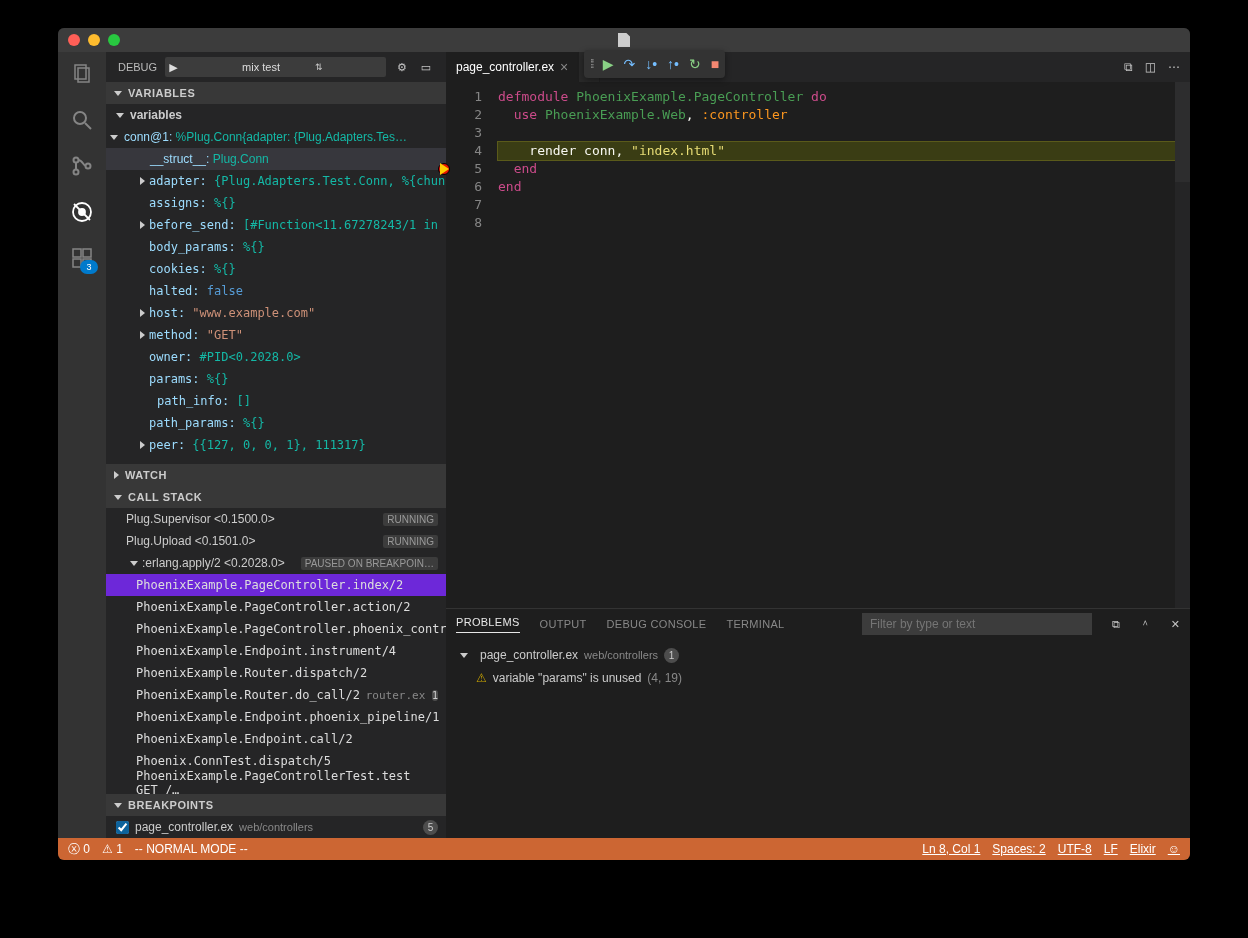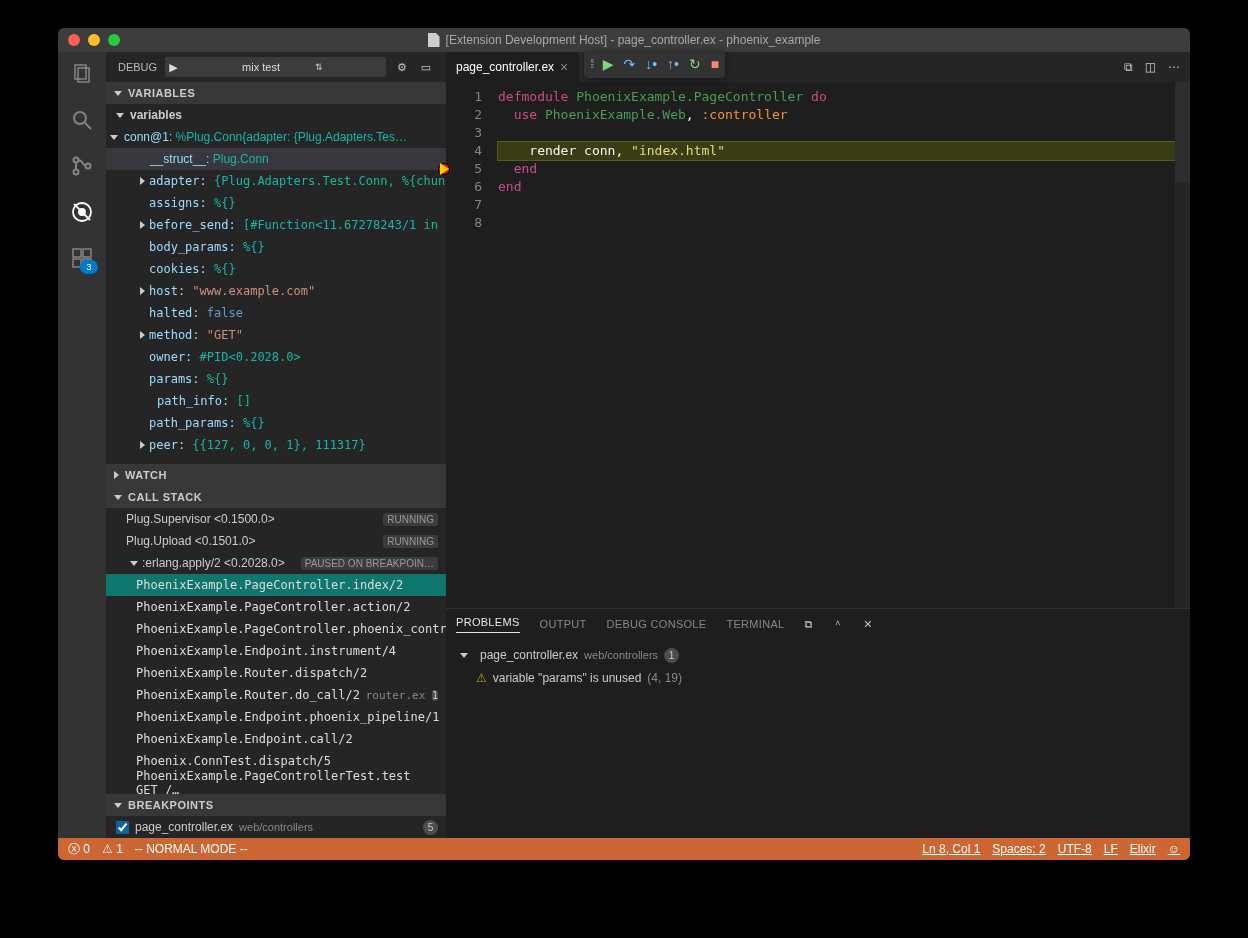--- a/index.html
+++ b/index.html
@@ -110,21 +110,21 @@
 .var-row .key { color: #9cdcfe; }
 .var-row .bool { color: #569cd6; }
 .var-row .str { color: #ce9178; }
 .var-row .plain { color: #14b8a6; }
 .cs-row {
   height: 22px; display: flex; align-items: center; padding-left: 20px;
   font-family: -apple-system, Arial; font-size: 12px; color: #ccc;
   justify-content: space-between; padding-right: 8px;
 }
 .cs-row.nested { padding-left: 30px; font-family: Menlo, Consolas, monospace; font-size: 12px; color: #ddd;}
-.cs-row.hl { background: #0f766e; }
+.cs-row.hl { background: #6d28d9; }
 .cs-row .right { color: #888; font-size: 11px; }
 .status-tag { background: #3c3c3c; color: #999; font-size: 10px; padding: 1px 4px; border-radius: 2px; text-transform: uppercase;}
 .count-tag { background: #4d4d4d; color: #ccc; font-size: 10px; width: 15px; height: 15px; border-radius: 8px; text-align: center; line-height: 15px;}
 
 .bp-row {
   height: 22px; display: flex; align-items: center; padding-left: 10px;
   font-size: 12px; gap: 6px; padding-right: 8px;
 }
 .bp-row input { accent-color: #0e639c; }
 .bp-row .path { color: #888; font-size: 11px; }
@@ -241,21 +241,20 @@
 <div class="window">
 
   <div class="titlebar">
     <div class="traffic">
       <div class="light red"></div>
       <div class="light yellow"></div>
       <div class="light green"></div>
     </div>
     <div class="titlebar-title">
       <span class="file-icon"></span>
-      <span>[Extension Development Host] - page_controller.ex - phoenix_example</span>
     </div>
   </div>
 
   <div class="win-body">
 
     <div class="activitybar">
       <div class="ab-icon">
         <svg viewBox="0 0 24 24" fill="none" stroke="currentColor" stroke-width="1.5">
             <rect x="5" y="3" width="11" height="14"></rect>
             <rect x="8" y="6" width="11" height="14"></rect>
@@ -319,22 +318,22 @@
       </div>
       <div class="var-row hi" style="padding-left:44px">
         <span class="key">__struct__:</span>&nbsp;<span class="plain">Plug.Conn</span>
       </div>
       <div class="vars" id="vars-list">
           <div class="var-row" style="padding-left: 34px;"><span class="twisty closed" style="margin:0 4px 0 0"></span><span class="key">adapter:</span>&nbsp;<span class="plain">{Plug.Adapters.Test.Conn, %{chunks:…</span></div>
           <div class="var-row" style="padding-left: 34px;"><span style="display:inline-block;width:9px"></span><span class="key">assigns:</span>&nbsp;<span class="plain">%{}</span></div>
           <div class="var-row" style="padding-left: 34px;"><span class="twisty closed" style="margin:0 4px 0 0"></span><span class="key">before_send:</span>&nbsp;<span class="plain">[#Function&lt;11.67278243/1 in :db…</span></div>
           <div class="var-row" style="padding-left: 34px;"><span style="display:inline-block;width:9px"></span><span class="key">body_params:</span>&nbsp;<span class="plain">%{}</span></div>
           <div class="var-row" style="padding-left: 34px;"><span style="display:inline-block;width:9px"></span><span class="key">cookies:</span>&nbsp;<span class="plain">%{}</span></div>
+          <div class="var-row" style="padding-left: 34px;"><span style="display:inline-block;width:9px"></span><span class="key">halted:</span>&nbsp;<span class="bool">false</span></div>
           <div class="var-row" style="padding-left: 34px;"><span class="twisty closed" style="margin:0 4px 0 0"></span><span class="key">host:</span>&nbsp;<span class="str">"www.example.com"</span></div>
-          <div class="var-row" style="padding-left: 34px;"><span style="display:inline-block;width:9px"></span><span class="key">halted:</span>&nbsp;<span class="bool">false</span></div>
           <div class="var-row" style="padding-left: 34px;"><span class="twisty closed" style="margin:0 4px 0 0"></span><span class="key">method:</span>&nbsp;<span class="str">"GET"</span></div>
           <div class="var-row" style="padding-left: 34px;"><span style="display:inline-block;width:9px"></span><span class="key">owner:</span>&nbsp;<span class="plain">#PID&lt;0.2028.0&gt;</span></div>
           <div class="var-row" style="padding-left: 34px;"><span style="display:inline-block;width:9px"></span><span class="key">params:</span>&nbsp;<span class="plain">%{}</span></div>
           <div class="var-row" style="padding-left: 34px; margin-left: 8px;"><span style="display:inline-block;width:9px"></span><span class="key">path_info:</span>&nbsp;<span class="plain">[]</span></div>
           <div class="var-row" style="padding-left: 34px;"><span style="display:inline-block;width:9px"></span><span class="key">path_params:</span>&nbsp;<span class="plain">%{}</span></div>
           <div class="var-row" style="padding-left: 34px;"><span class="twisty closed" style="margin:0 4px 0 0"></span><span class="key">peer:</span>&nbsp;<span class="plain">{{127, 0, 0, 1}, 111317}</span></div>
         </div>
 
       <div class="section-title">
         <span class="twisty closed"></span>
@@ -452,20 +451,21 @@
           </div>
         <div class="minimap"></div>
       </div>
 
       <div class="panel">
         <div class="panel-tabs">
           <span class="pt active">PROBLEMS</span>
           <span class="pt">OUTPUT</span>
           <span class="pt">DEBUG CONSOLE</span>
           <span class="pt">TERMINAL</span>
+          <input class="filter" placeholder="Filter by type or text" style="">
           <span class="picon">⧉</span>
           <span class="picon">＾</span>
           <span class="picon">✕</span>
         </div>
         <div class="panel-body">
           <div class="prob-file">
             <span class="twisty open"></span>
             <span>page_controller.ex</span>
             <span class="path">web/controllers</span>
             <span class="count-tag">1</span>

